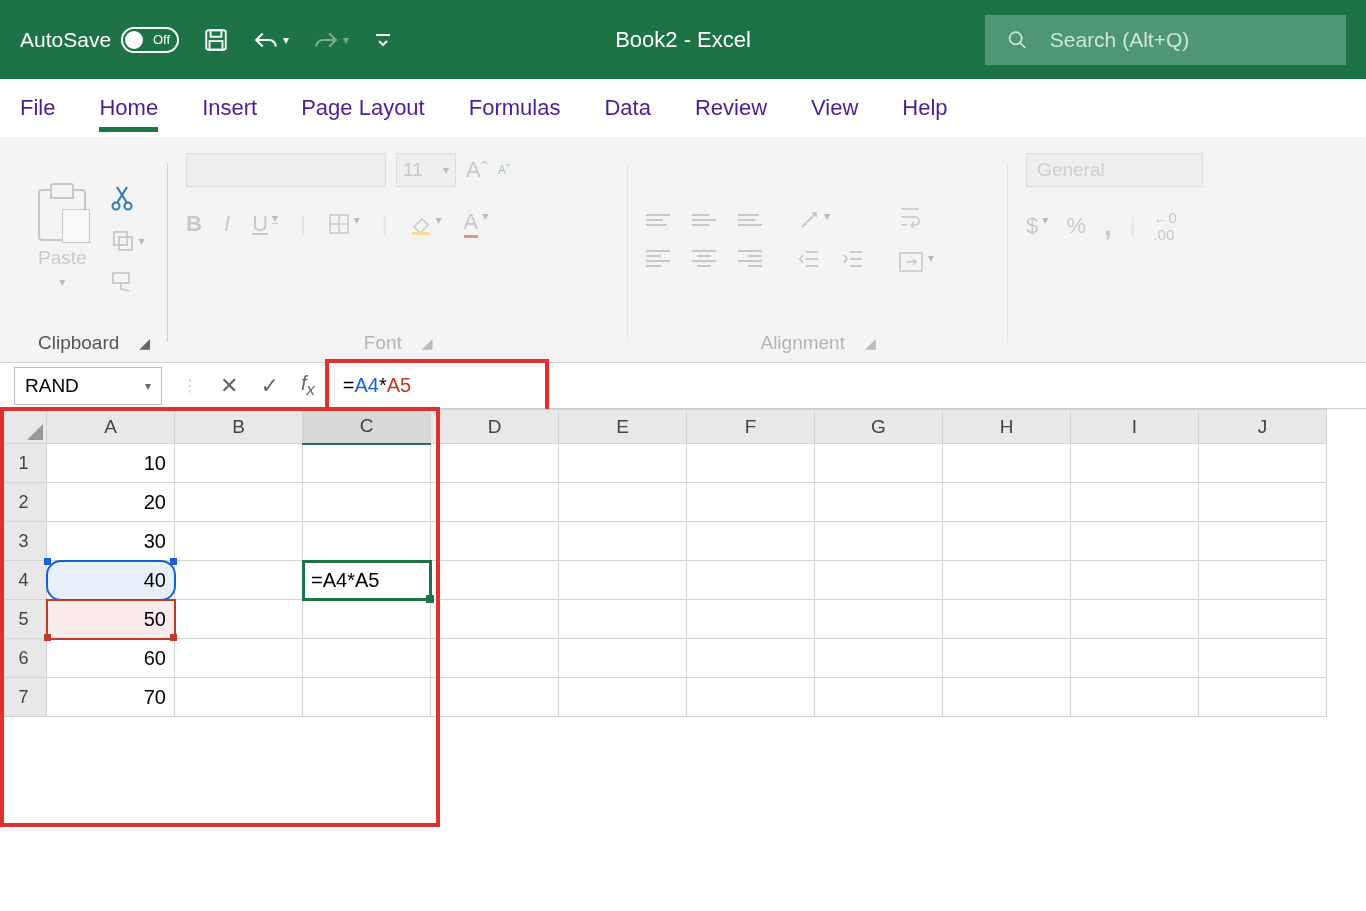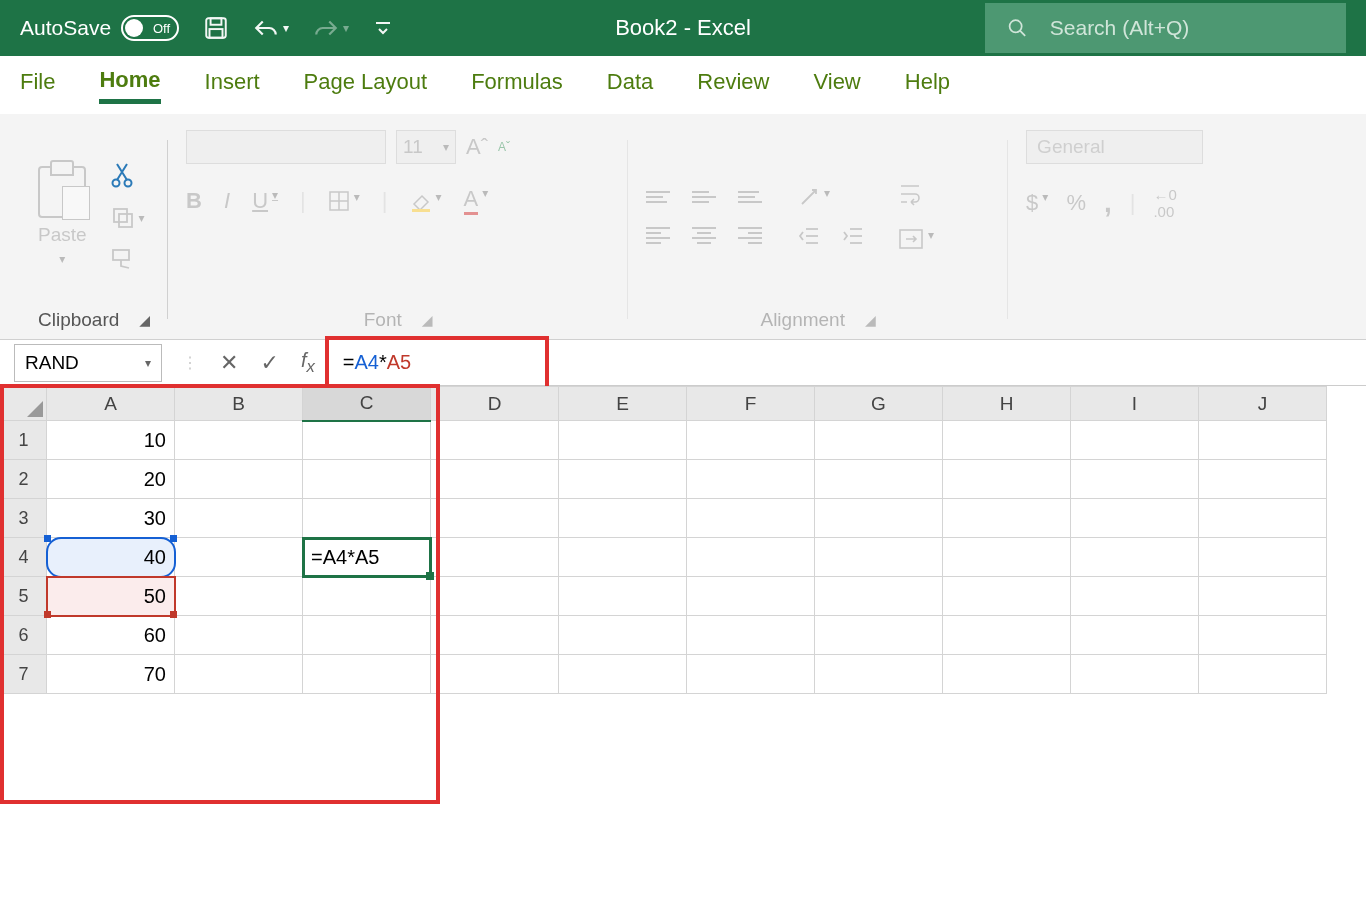--- a/index.html
+++ b/index.html
@@ -1,33 +1,33 @@
 <!DOCTYPE html>
 <html><head>
 <meta charset="utf-8">
 <style>
 * { box-sizing: border-box; margin: 0; padding: 0; }
 body { font-family: 'Segoe UI', Arial, sans-serif; background: #fff; overflow: hidden; width: 1366px; height: 911px; }
 
-.titlebar { background: #1e7346; height: 56px; display: flex; align-items: center; padding: 0 20px; color: #fff; }
+.titlebar { background: #1e7346; height: 79px; display: flex; align-items: center; padding: 0 20px; color: #fff; }
 .autosave { display: flex; align-items: center; gap: 10px; font-size: 21px; }
 .toggle { width: 58px; height: 26px; border: 2px solid #fff; border-radius: 13px; display: flex; align-items: center; padding: 2px; position: relative; }
 .toggle-knob { width: 18px; height: 18px; background: #fff; border-radius: 50%; }
 .toggle-label { position: absolute; right: 7px; font-size: 13px; margin-left: 20px; }
 .qat { display: flex; gap: 24px; margin-left: 24px; align-items: center; }
 .qat-btn { color: #fff; opacity: 0.95; }
 .qat-btn.dim { opacity: 0.4; }
 .doc-title { position: absolute; left: 50%; transform: translateX(-50%); font-size: 22px; color: #fff; }
 .search-bar { margin-left: auto; background: #4d9872; height: 50px; display: flex; align-items: center; padding: 0 22px; gap: 22px; min-width: 340px; }
 .search-bar input { background: transparent; border: none; color: #d0e5d9; font-size: 21px; outline: none; width: 100%; }
 .search-bar input::placeholder { color: #d0e5d9; }
 
-.tabs { background: #fff; height: 58px; display: flex; align-items: center; padding: 0 20px; gap: 44px; font-size: 22px; color: #4d7c0f; }
+.tabs { background: #fff; height: 58px; display: flex; align-items: flex-start; padding: 16px 20px; gap: 44px; font-size: 22px; color: #4c1d95; }
 .tab { cursor: pointer; padding-bottom: 6px; }
-.tab.active { font-weight: 700; border-bottom: 5px solid #1e7346; }
+.tab.active { font-weight: 400; border-bottom: 5px solid #1e7346; }
 
 .ribbon { background: #f4f4f4; height: 226px; display: flex; padding: 16px 0 0 20px; border-bottom: 1px solid #d0d0d0; }
 .group { display: flex; flex-direction: column; justify-content: space-between; padding: 0 18px; position: relative; }
 .group:not(:last-child)::after { content: ''; position: absolute; right: 0; top: 10px; bottom: 20px; width: 1px; background: #d0d0d0; }
 .group-content { flex: 1; display: flex; align-items: center; gap: 14px; }
 .group-label { text-align: center; font-size: 19px; color: #555; padding: 8px 0; display: flex; justify-content: center; align-items: center; gap: 20px; }
 .launcher { font-size: 14px; color: #666; }
 
 .clipboard-main { display: flex; flex-direction: column; gap: 6px; align-items: center; }
 .paste-icon { width: 48px; height: 52px; border: 2px solid #888; border-radius: 4px; position: relative; }

